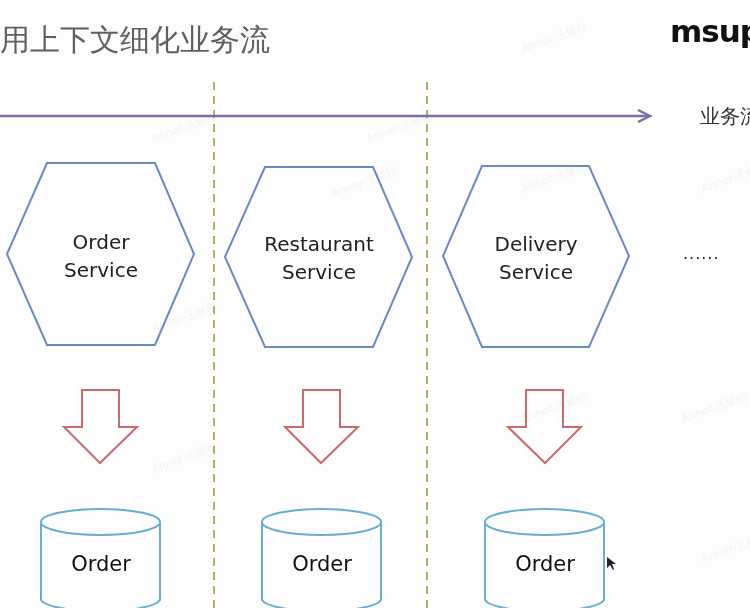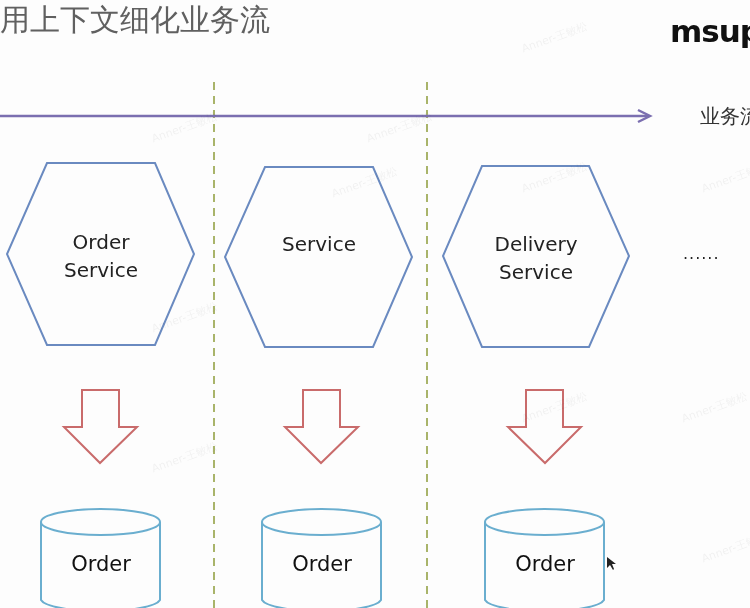--- a/index.html
+++ b/index.html
@@ -10,21 +10,21 @@
     body {
       width: 750px;
       height: 608px;
       position: relative;
       overflow: hidden;
       font-family: "DejaVu Sans", sans-serif;
     }
     .slide-title {
       position: absolute;
       left: 0px;
-      top: 0;
+      top: 20px;
       font-size: 30px;
       color: #606060;
       letter-spacing: 0px;
       white-space: nowrap;
       font-family: "DejaVu Sans", sans-serif;
     }
     .logo {
       position: absolute;
       left: 670px;
       top: 13px;
@@ -120,20 +120,21 @@
   <polygon points="607,557 607,568 610,565 613,570 614,569 612,564 616,564" fill="#222"></polygon>
 </svg>
 
 <div class="flow-label">业务流</div>
 
 <div class="svc-label" style="left:11px; top:228px;">
   <div>Order</div>
   <div>Service</div>
 </div>
 <div class="svc-label" style="left:229px; top:230px;">
+  <div>Restaurant</div>
   <div>Service</div>
 </div>
 <div class="svc-label" style="left:446px; top:230px;text-align:center;">
   <div>Delivery</div>
   <div>Service</div>
 </div>
 
 <div class="ellipsis">......</div>
 
 <div class="db-label" style="left:41px; top:552px;">Order</div>

